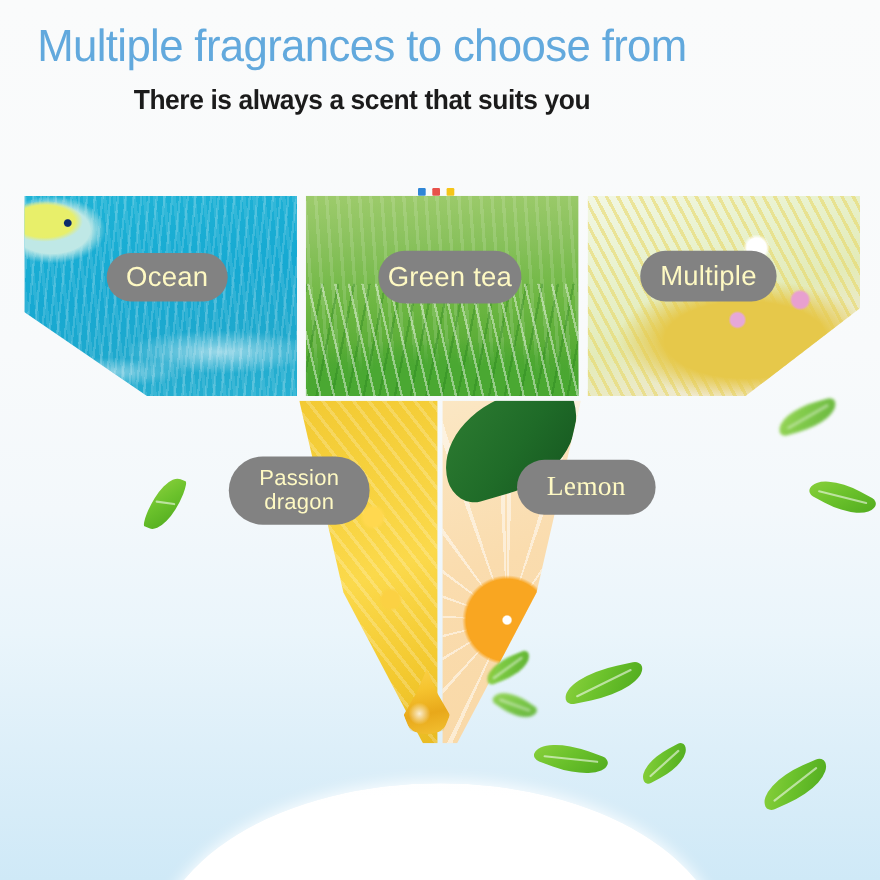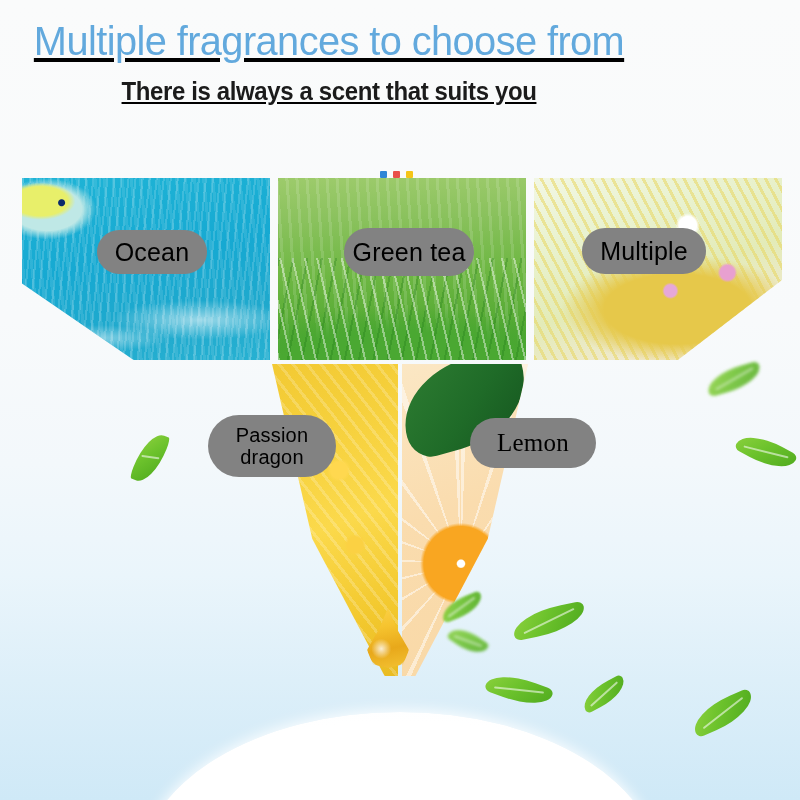--- a/index.html
+++ b/index.html
@@ -12,21 +12,21 @@
   #stage {
     position:relative;
     width:800px; height:800px;
     background:linear-gradient(180deg,
       #fafbfb 0%, #f8fafb 40%, #f3f8fb 58%,
       #eaf5fb 72%, #ddeff9 85%, #cfe9f7 100%);
     overflow:hidden;
   }
 
   
-  .header { position:absolute; left:0; top:0; width:658px; text-align:center;text-decoration:underline; }
+  .header { position:absolute; left:0; top:0; width:658px; text-align:center; }
   .title {
     font-size:41px; font-weight:400; letter-spacing:-0.6px;
     color:#62a9dd; line-height:1.05; padding-top:20px;
     white-space:nowrap;
     transform:scaleX(0.97); transform-origin:center;
   }
   .subtitle {
     font-size:25px; font-weight:700; color:#1b1b1b;
     margin-top:14px; letter-spacing:-0.4px; white-space:nowrap;
     transform:scaleX(0.96); transform-origin:center;
@@ -115,21 +115,21 @@
   }
   .lemon-leaf {
     position:absolute; left:-2px; top:-4px; width:130px; height:86px;
     background:linear-gradient(140deg,#2e7d32 0%,#1f6b28 55%,#15551f 100%);
     border-radius:62% 18% 62% 18%/70% 26% 74% 30%;
     transform:rotate(-16deg);
   }
 
   
   .pill {
-    position:absolute; background:#828282; color:#000000;
+    position:absolute; background:#828282; color:#fef9c3;
     border-radius:999px; display:flex; align-items:center; justify-content:center;
     text-align:center; font-weight:400; line-height:1.12; letter-spacing:.2px;
   }
   #pill-ocean   { left:97px;  top:230px; width:110px; height:44px; font-size:25px; }
   #pill-green   { left:344px; top:228px; width:130px; height:48px; font-size:25px; }
   #pill-passion { left:582px; top:228px; width:124px; height:46px; font-size:25px; }
   #pill-ancient { left:208px; top:415px; width:128px; height:62px; font-size:20px; }
   #pill-lemon   { left:470px; top:418px; width:126px; height:50px; font-size:25px;font-family:Liberation Serif, serif; }
 
   

